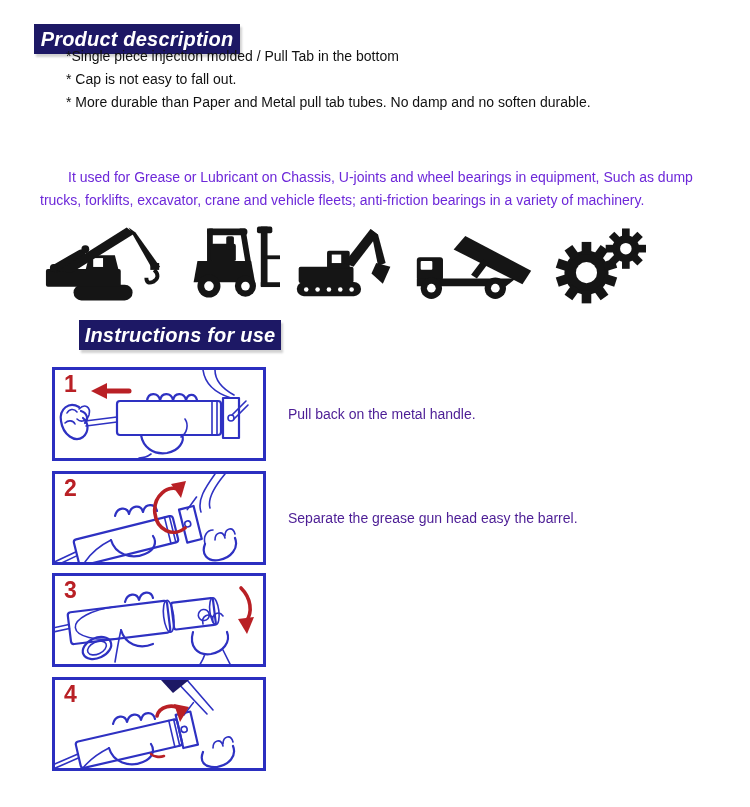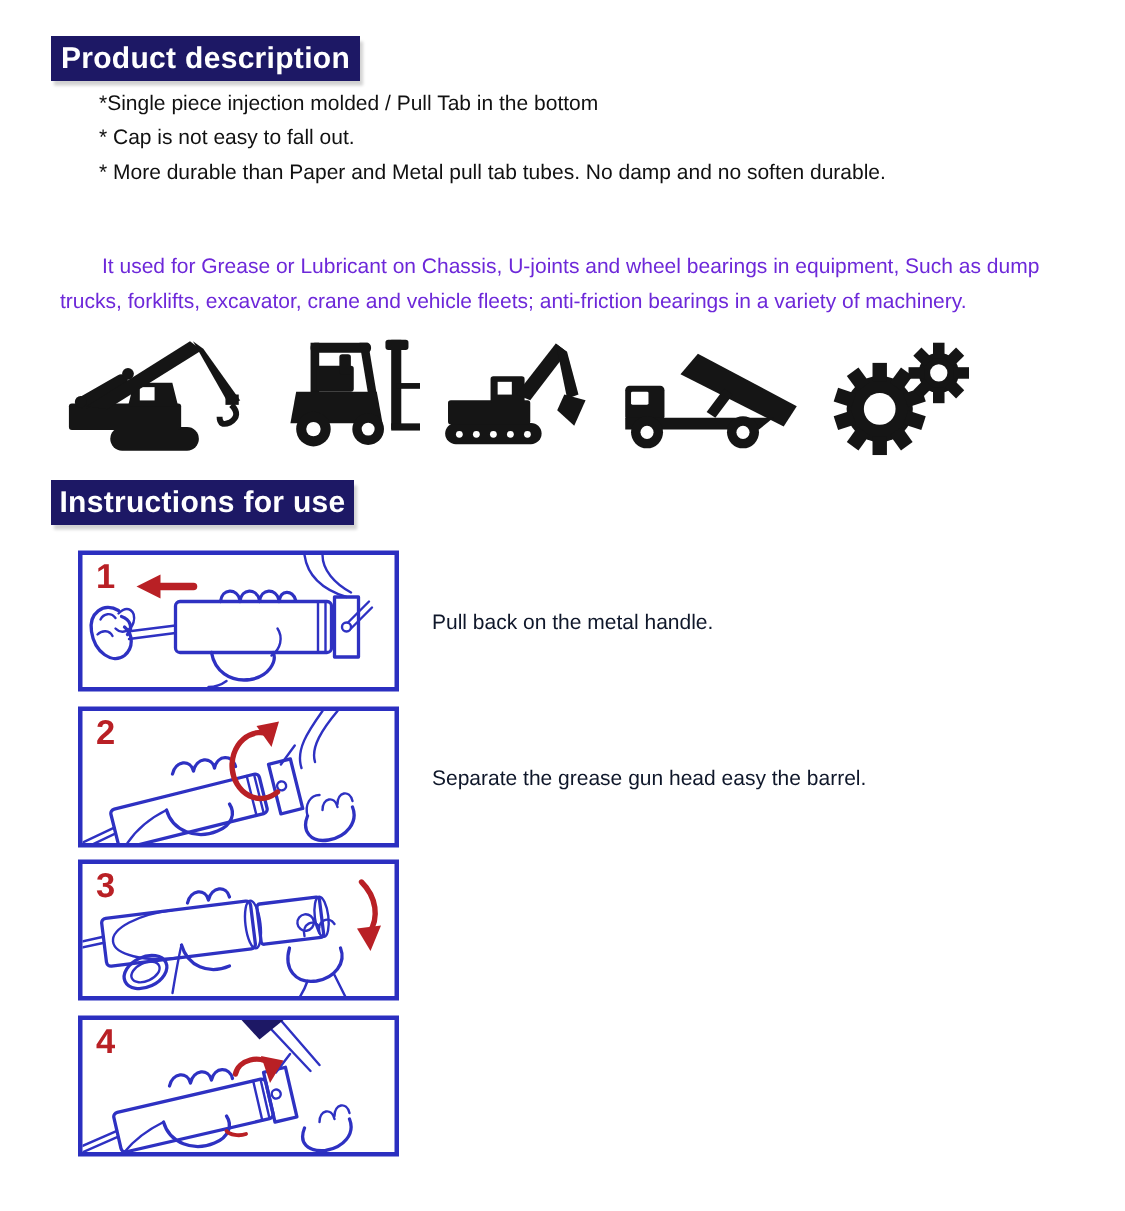--- a/index.html
+++ b/index.html
@@ -4,26 +4,27 @@
 <style>
   * { margin:0; padding:0; box-sizing:border-box; }
   body { background:#fff; font-family:"Liberation Sans", sans-serif; }
   .page { position:relative; width:750px; height:807px; background:#ffffff; overflow:hidden; }
 
   .banner {
     position:absolute; left:34px; height:30px; line-height:30px;
     background:#1d1865; color:#ffffff; font-weight:bold; font-size:20px;
     text-align:center; box-shadow:2px 3px 2px rgba(0,0,0,0.18);
     letter-spacing:0.2px;
+    font-style:italic;
   }
   .banner.pd  { top:24px;  width:206px; }
   .banner.app { top:128px; width:150px; }
-  .banner.ifu { top:320px; width:202px; }
-
-  .bullets { position:absolute; left:66px; top:57px; font-size:14px; color:#111; }
+  .banner.ifu { top:320px; width:202px;margin-left:45px; }
+
+  .bullets { position:absolute; left:66px; top:45px; font-size:14px; color:#111; }
   .bullets .bullet { line-height:23px; }
 
   .app-paragraph {
     position:absolute; left:40px; top:166px; width:668px;
     font-size:14px; line-height:23px; color:#6d28d9; text-indent:28px;
   }
 
   .machinery-row {
     position:absolute; left:42px; top:222px; width:604px; height:84px;
     display:flex; align-items:center; justify-content:space-between;
@@ -34,21 +35,21 @@
   .step { position:absolute; left:52px; right:20px; display:flex; align-items:center; }
   .step-box {
     position:relative; flex:0 0 214px; height:94px;
     border:3px solid #2b2fc0; background:#fff;
   }
   .step-box svg { display:block; width:100%; height:100%; }
   .step-num {
     position:absolute; top:2px; left:9px; color:#b92025;
     font-weight:bold; font-size:23px; line-height:24px;
   }
-  .step-caption { margin-left:22px; width:418px; font-size:14px; line-height:24px; color:#0f172a; }
+  .step-caption { margin-left:22px; width:418px; font-size:14px; line-height:24px; color:#4c1d95; }
 
   .s1 { top:367px; } .s2 { top:471px; } .s3 { top:573px; } .s4 { top:677px; }
 
   .art { stroke:#2e31c2; fill:none; stroke-width:2.2; stroke-linecap:round; stroke-linejoin:round; }
   .art-thin { stroke:#2e31c2; fill:none; stroke-width:1.6; stroke-linecap:round; }
   .red-stroke { stroke:#b92025; fill:none; stroke-width:3.6; stroke-linecap:round; }
   .red-fill { fill:#b92025; stroke:none; }
 </style>
 </head>
 <body>

